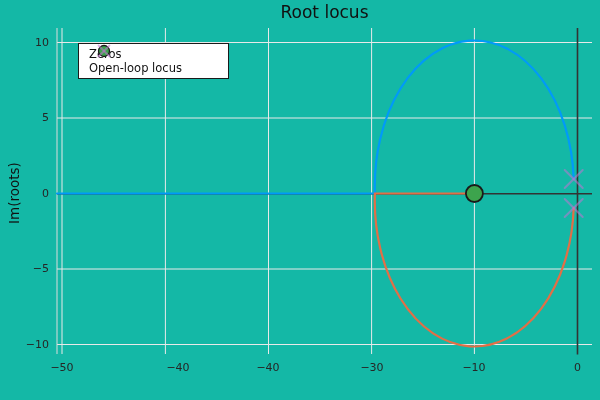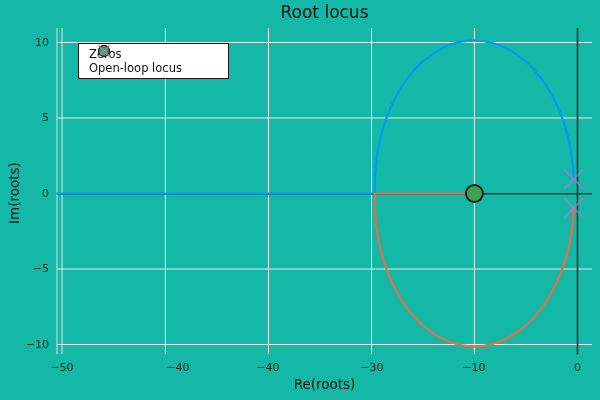--- a/index.html
+++ b/index.html
@@ -76,21 +76,20 @@
         <line x1="564.7" y1="199" x2="582.7" y2="217"></line>
         <line x1="564.7" y1="217" x2="582.7" y2="199"></line>
       </g>
     </g>
 
     <circle cx="474.4" cy="193.5" r="8.5" fill="#3da44d" stroke="#1a1a1a" stroke-width="1.8"></circle>
   </svg>
 
   <div class="plot-title">Root locus</div>
   <div class="y-label">Im(roots)</div>
-  <div class="x-label">Re(roots)</div>
 
   <div class="xtick" style="left:62px">−50</div>
   <div class="xtick" style="left:178px">−40</div>
   <div class="xtick" style="left:268px">−40</div>
   <div class="xtick" style="left:372px">−30</div>
   <div class="xtick" style="left:474px">−10</div>
   <div class="xtick" style="left:577.5px">0</div>
 
   <div class="ytick" style="top:35.5px">10</div>
   <div class="ytick" style="top:111px">5</div>

